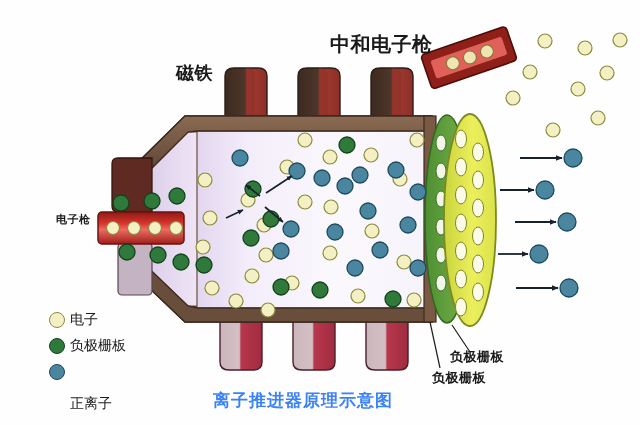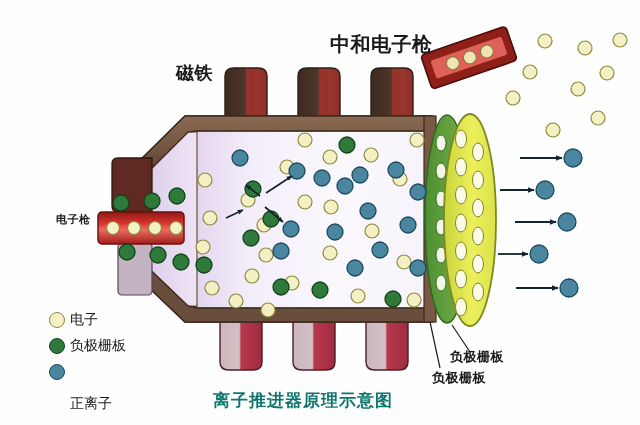--- a/index.html
+++ b/index.html
@@ -13,21 +13,21 @@
     position:absolute;font-weight:bold;color:#1a1a1a;
     white-space:nowrap;letter-spacing:0.5px;
   }
   #lbl-magnet{left:176px;top:61px;font-size:18px;}
   #lbl-neutralizer{left:330px;top:31px;font-size:20px;}
   #lbl-egun{left:56px;top:212px;font-size:11px;}
   #lbl-neg-grid{left:450px;top:348px;font-size:13px;text-align:center;}
   #lbl-pos-grid{left:432px;top:369px;font-size:13px;}
   #title{
     position:absolute;left:213px;top:389px;
-    font-size:17px;font-weight:bold;color:#0f766e;letter-spacing:1px;
+    font-size:17px;font-weight:bold;color:#3b82f6;letter-spacing:1px;
   }
   .leg-item{position:absolute;font-size:14px;font-weight:normal;color:#1a1a1a;}
   #leg0{left:70px;top:311px;}
   #leg1{left:70px;top:337px;}
   #leg2{left:70px;top:363px;margin-top:32px;}
   .leg-dot{position:absolute;width:14px;height:14px;border-radius:50%;}
   #legd0{left:49px;top:312px;}
   #legd1{left:49px;top:338px;}
   #legd2{left:49px;top:364px;}
   svg{position:absolute;left:0;top:0;}

